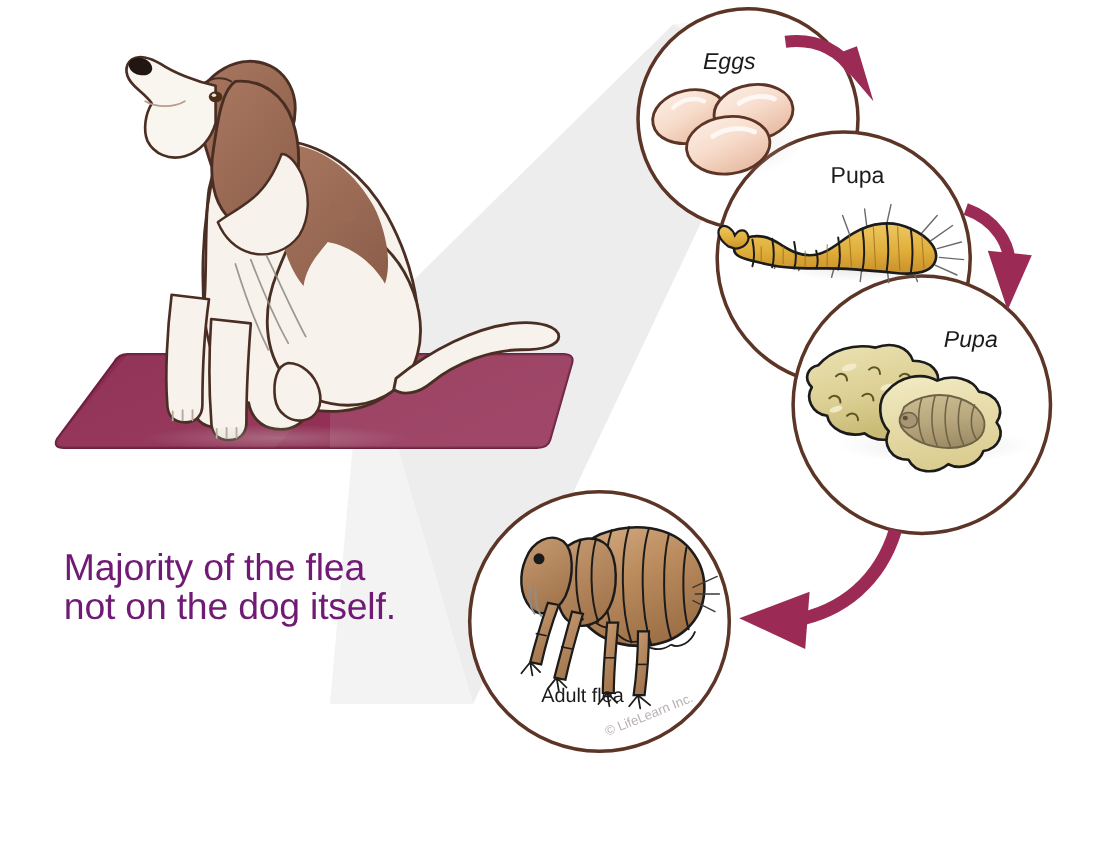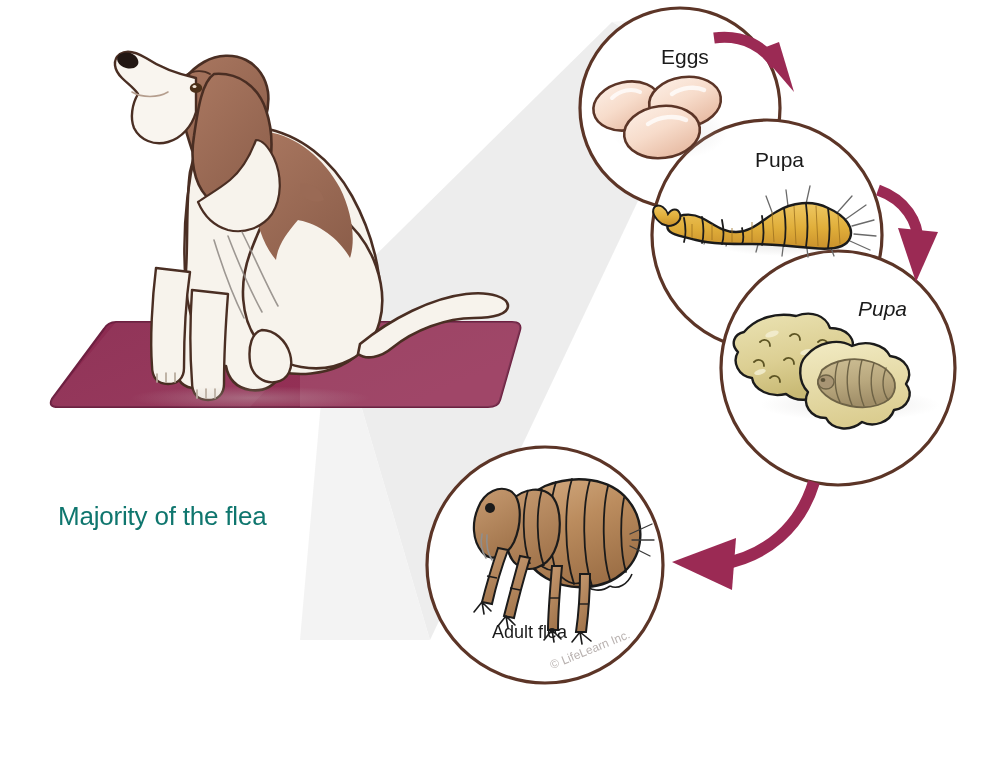--- a/index.html
+++ b/index.html
@@ -11,34 +11,34 @@
     overflow:hidden;
   }
   #stage svg.layer{
     position:absolute;left:0;top:0;width:1000px;height:779px;
     display:block;
   }
   .caption{
     position:absolute;
     left:58px; top:498px;
     width:330px;
-    font-size:26px;
+    font-size:34px;
     line-height:36px;
-    color:#0f766e;
+    color:#701a75;
     letter-spacing:-0.2px;
     font-family:"Liberation Sans","DejaVu Sans",sans-serif;
   }
   .stage-label{
     position:absolute;
     font-size:21px;
     color:#1b1b1b;
     white-space:nowrap;
     font-family:"Liberation Sans","DejaVu Sans",sans-serif;
   }
-  #label-eggs{left:661px;top:45px;}
+  #label-eggs{left:639px;top:45px;font-style:italic;}
   #label-larva{left:755px;top:148px;}
   #label-pupa{left:858px;top:297px;font-style:italic;}
   #label-adult{left:492px;top:622px;font-size:18px;}
   #copyright{
     position:absolute;
     left:548px;top:659px;
     font-size:12px;
     color:#b9b2b0;
     transform:rotate(-22deg);
     transform-origin:0 0;
@@ -444,17 +444,18 @@
     </g>
   </svg>
 
   <div class="stage-label" id="label-eggs">Eggs</div>
   <div class="stage-label" id="label-larva">Pupa</div>
   <div class="stage-label" id="label-pupa">Pupa</div>
   <div class="stage-label" id="label-adult">Adult flea</div>
 
   <div class="caption">
     <div>Majority of the flea</div>
+    <div>not on the dog itself.</div>
   </div>
 
   <div id="copyright">© LifeLearn Inc.</div>
 
 </div>
 
 </body></html>

